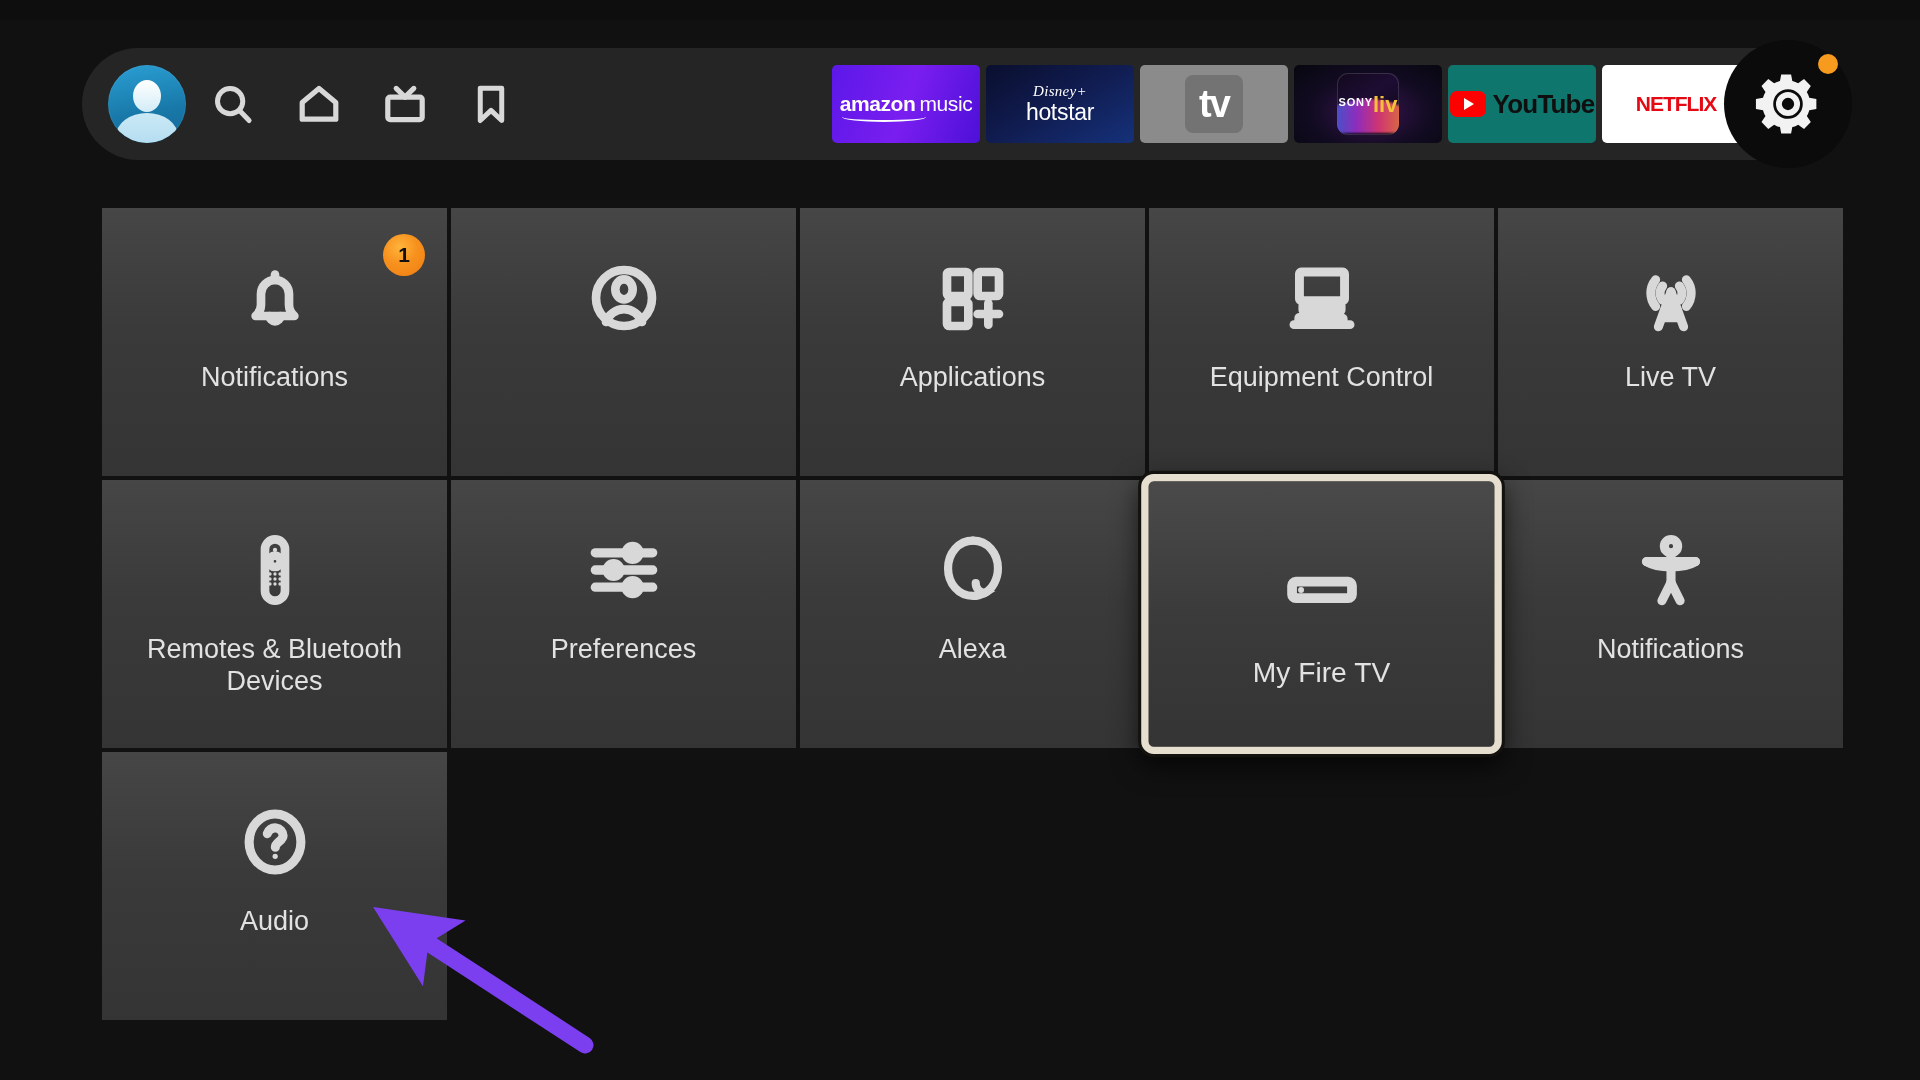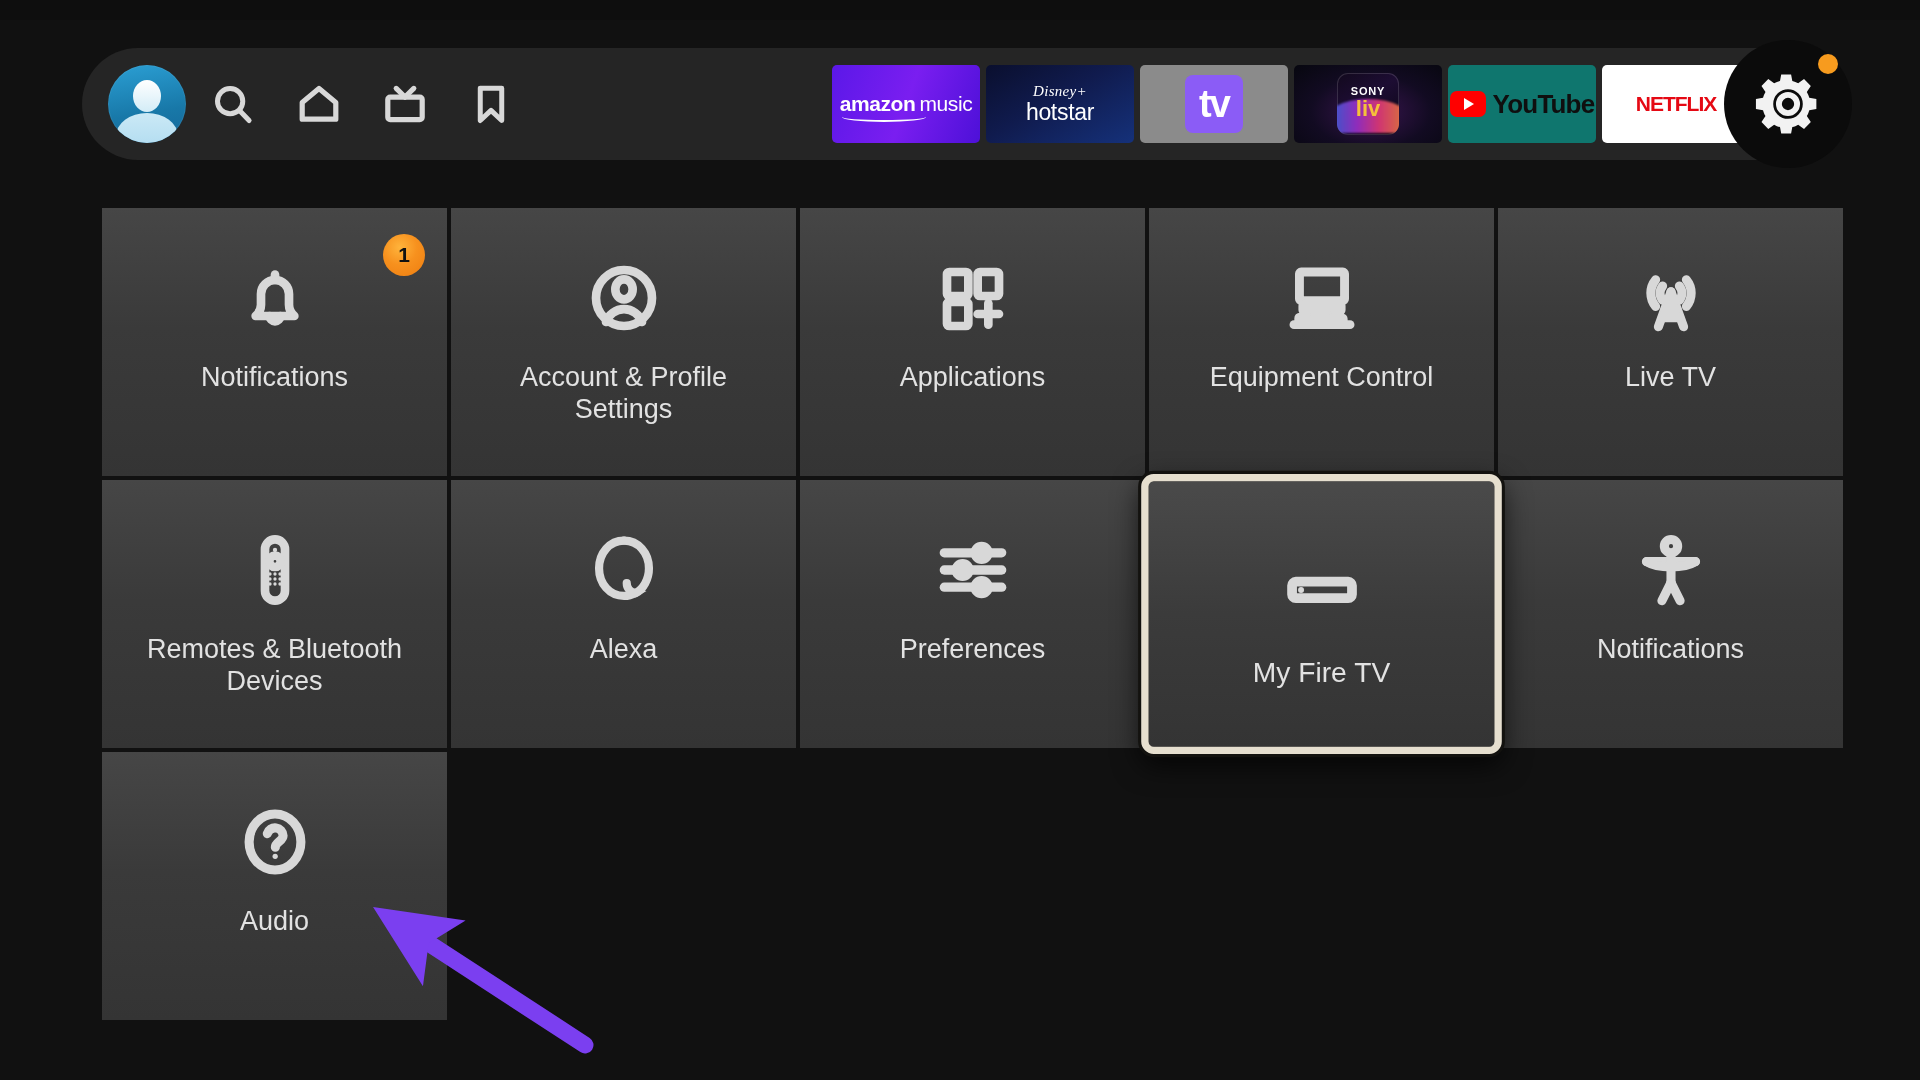--- a/index.html
+++ b/index.html
@@ -57,30 +57,30 @@
   .amz-smile {
     position:absolute; left:2px; right:46px; bottom:-6px; height:10px;
     border-bottom:2.5px solid #fff; border-radius:0 0 50% 50%;
   }
   .app-hotstar { background:linear-gradient(150deg,#0a0f2e 0%,#101b4e 45%,#15317a 100%); }
   .hs { text-align:center; color:#fff; line-height:1.05; }
   .hs .d { font-size:15px; font-style:italic; font-family:"Liberation Serif",serif; letter-spacing:.3px; }
   .hs .h { font-size:23px; font-weight:400; letter-spacing:-.3px; }
   .app-tv { background:#8b8b8b; }
   .tv-sq {
-    width:58px; height:58px; border-radius:8px; background:#8b5cf6;
+    width:58px; height:58px; border-radius:8px; background:#737373;
     display:flex; align-items:center; justify-content:center;
     color:#fff; font-size:38px; font-weight:700; letter-spacing:-2px; line-height:1;
   }
   .app-sony { background:radial-gradient(ellipse at 52% 60%, #3a1550 0%, #120b22 55%, #07070f 100%); }
   .sony-badge {
     width:62px; height:62px; border-radius:11px;
     background:linear-gradient(150deg,#12091d 0%,#1d0d33 40%,#0a0613 100%);
     position:relative; overflow:hidden;
-    display:flex; flex-direction:column; align-items:center; justify-content:center;
+    display:flex; flex-direction:row; align-items:center; justify-content:center;
     box-shadow:inset 0 0 0 1px rgba(255,255,255,.14);
   }
   .sony-badge .swoosh {
     position:absolute; left:-14px; right:-14px; top:26px; height:34px;
     background:linear-gradient(90deg,#1d6fe0 0%,#9b30c8 38%,#e03a7a 62%,#f0922a 100%);
     border-radius:50% 50% 0 0 / 70% 70% 0 0; filter:blur(1px); opacity:.92;
   }
   .sony-badge .sny { color:#fff; font-size:11px; font-weight:700; letter-spacing:.8px; z-index:2; margin-top:-4px; }
   .sony-badge .liv { color:#f5c13a; font-size:22px; font-weight:700; z-index:2; line-height:.9; margin-top:2px; }
   .app-yt { background:#0f766e; }
@@ -280,21 +280,20 @@
     </div>
 
     <div class="tile">
       <div class="tile-ico">
         <svg width="80" height="80" viewBox="0 0 24 24">
           <circle class="ico" stroke-width="1.1" cx="12" cy="12" r="8.4"></circle>
           <ellipse class="ico" stroke-width="1.1" cx="12" cy="9.4" rx="2.6" ry="3"></ellipse>
           <path class="ico" stroke-width="1.1" d="M6.6 19.2a5.7 5.7 0 0 1 10.8 0"></path>
         </svg>
       </div>
-      <div class="tile-label">Account &amp; Profile Settings</div>
     </div>
 
 
 
     <div class="tile">
       <div class="tile-ico">
         <svg width="80" height="80" viewBox="0 0 24 24">
           <rect class="ico" stroke-width="1.15" x="4.2" y="4.2" width="6.4" height="7.2" rx="0.7"></rect>
           <rect class="ico" stroke-width="1.15" x="13.4" y="4.2" width="6.4" height="7.2" rx="0.7"></rect>
           <rect class="ico" stroke-width="1.15" x="4.2" y="13.2" width="6.4" height="7.2" rx="0.7"></rect>
@@ -350,40 +349,40 @@
           <circle fill="#d8d8d8" cx="10.5" cy="16.2" r="0.5"></circle>
           <circle fill="#d8d8d8" cx="12" cy="16.2" r="0.5"></circle>
           <circle fill="#d8d8d8" cx="13.5" cy="16.2" r="0.5"></circle>
         </svg>
       </div>
       <div class="tile-label">Remotes &amp; Bluetooth Devices</div>
     </div>
 
     <div class="tile">
       <div class="tile-ico">
-        <svg width="82" height="82" viewBox="0 0 24 24">
-          <path fill="none" stroke="#d8d8d8" stroke-width="2.4" stroke-linecap="round" d="M12 3.4c-4.2 0-7.3 3.6-7.3 8.1 0 4.5 3.1 8.1 7.3 8.1 1.2 0 2.3-.3 3.3-.9-1.5-.3-2.5-1.3-2.5-2.9"></path>
-          <path fill="none" stroke="#d8d8d8" stroke-width="2.4" stroke-linecap="round" d="M12 3.4c4.2 0 7.3 3.6 7.3 8.1 0 3.2-1.6 6-3.9 7.3"></path>
-        </svg>
-      </div>
-      <div class="tile-label">Alexa</div>
-    </div>
-
-    <div class="tile">
-      <div class="tile-ico">
         <svg width="86" height="86" viewBox="0 0 24 24">
           <line class="ico" stroke-width="1.15" x1="4" y1="7.2" x2="20" y2="7.2"></line>
           <circle class="ico" stroke-width="1.15" fill="#3c3c3c" cx="14.4" cy="7.2" r="1.8"></circle>
           <line class="ico" stroke-width="1.15" x1="4" y1="12" x2="20" y2="12"></line>
           <circle class="ico" stroke-width="1.15" fill="#3c3c3c" cx="9.1" cy="12" r="1.8"></circle>
           <line class="ico" stroke-width="1.15" x1="4" y1="16.8" x2="20" y2="16.8"></line>
           <circle class="ico" stroke-width="1.15" fill="#3c3c3c" cx="14.4" cy="16.8" r="1.8"></circle>
         </svg>
       </div>
       <div class="tile-label">Preferences</div>
+    </div>
+
+    <div class="tile">
+      <div class="tile-ico">
+        <svg width="82" height="82" viewBox="0 0 24 24">
+          <path fill="none" stroke="#d8d8d8" stroke-width="2.4" stroke-linecap="round" d="M12 3.4c-4.2 0-7.3 3.6-7.3 8.1 0 4.5 3.1 8.1 7.3 8.1 1.2 0 2.3-.3 3.3-.9-1.5-.3-2.5-1.3-2.5-2.9"></path>
+          <path fill="none" stroke="#d8d8d8" stroke-width="2.4" stroke-linecap="round" d="M12 3.4c4.2 0 7.3 3.6 7.3 8.1 0 3.2-1.6 6-3.9 7.3"></path>
+        </svg>
+      </div>
+      <div class="tile-label">Alexa</div>
     </div>
 
     <div class="tile focused">
       <div class="tile-ico">
         <svg width="86" height="86" viewBox="0 0 24 24">
           <rect class="ico" stroke-width="1.1" x="4" y="9.8" width="16" height="4.4" rx="1"></rect>
           <circle fill="#d8d8d8" cx="6.4" cy="12" r="0.8"></circle>
         </svg>
       </div>
       <div class="tile-label">My Fire TV</div>

